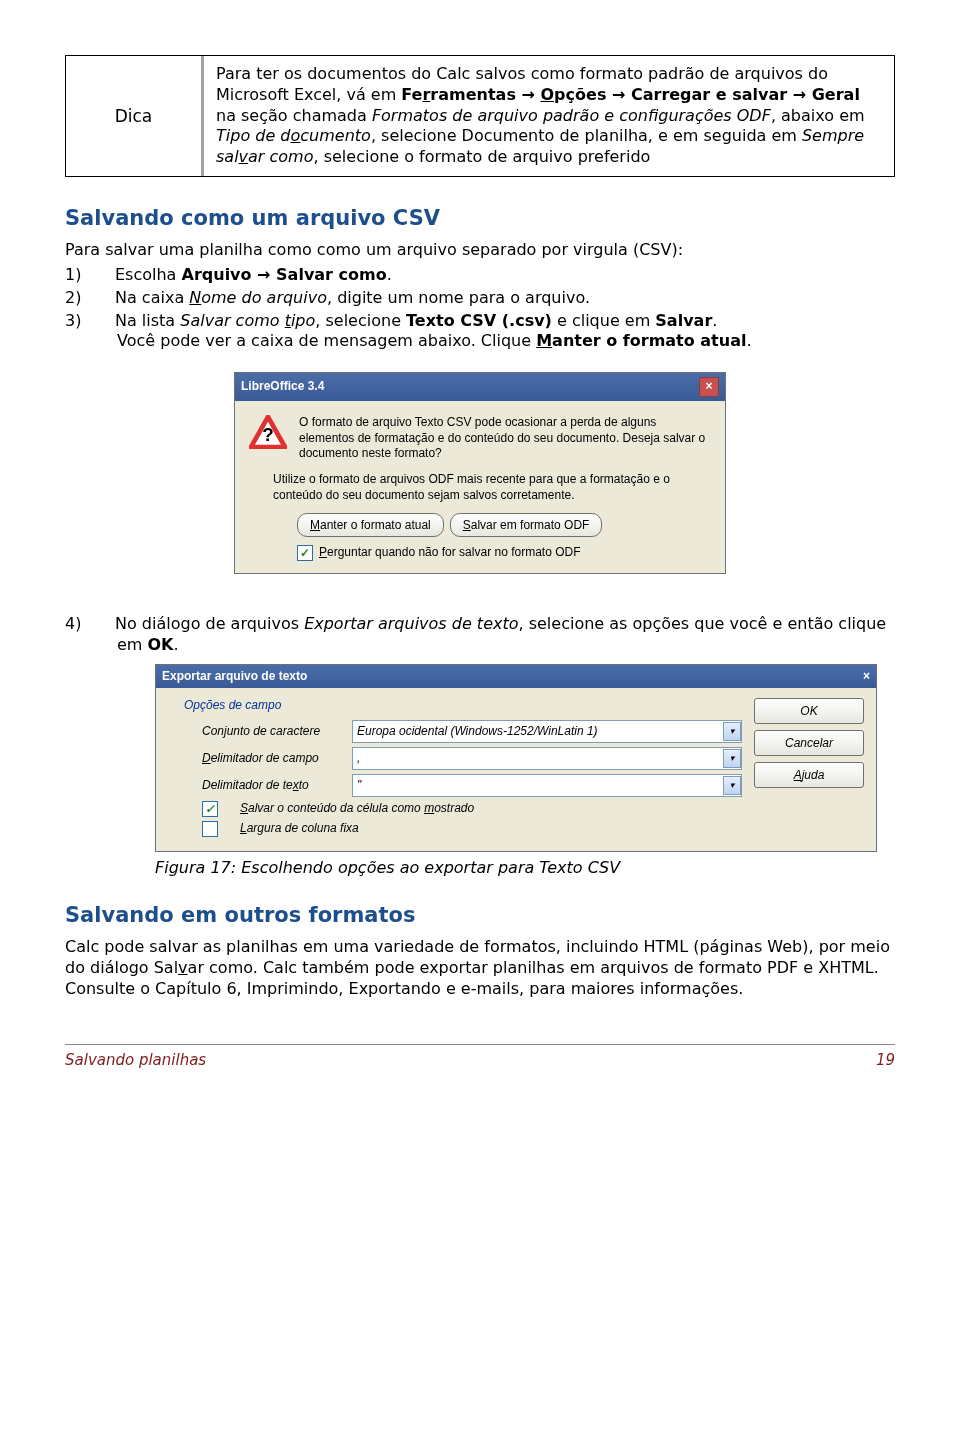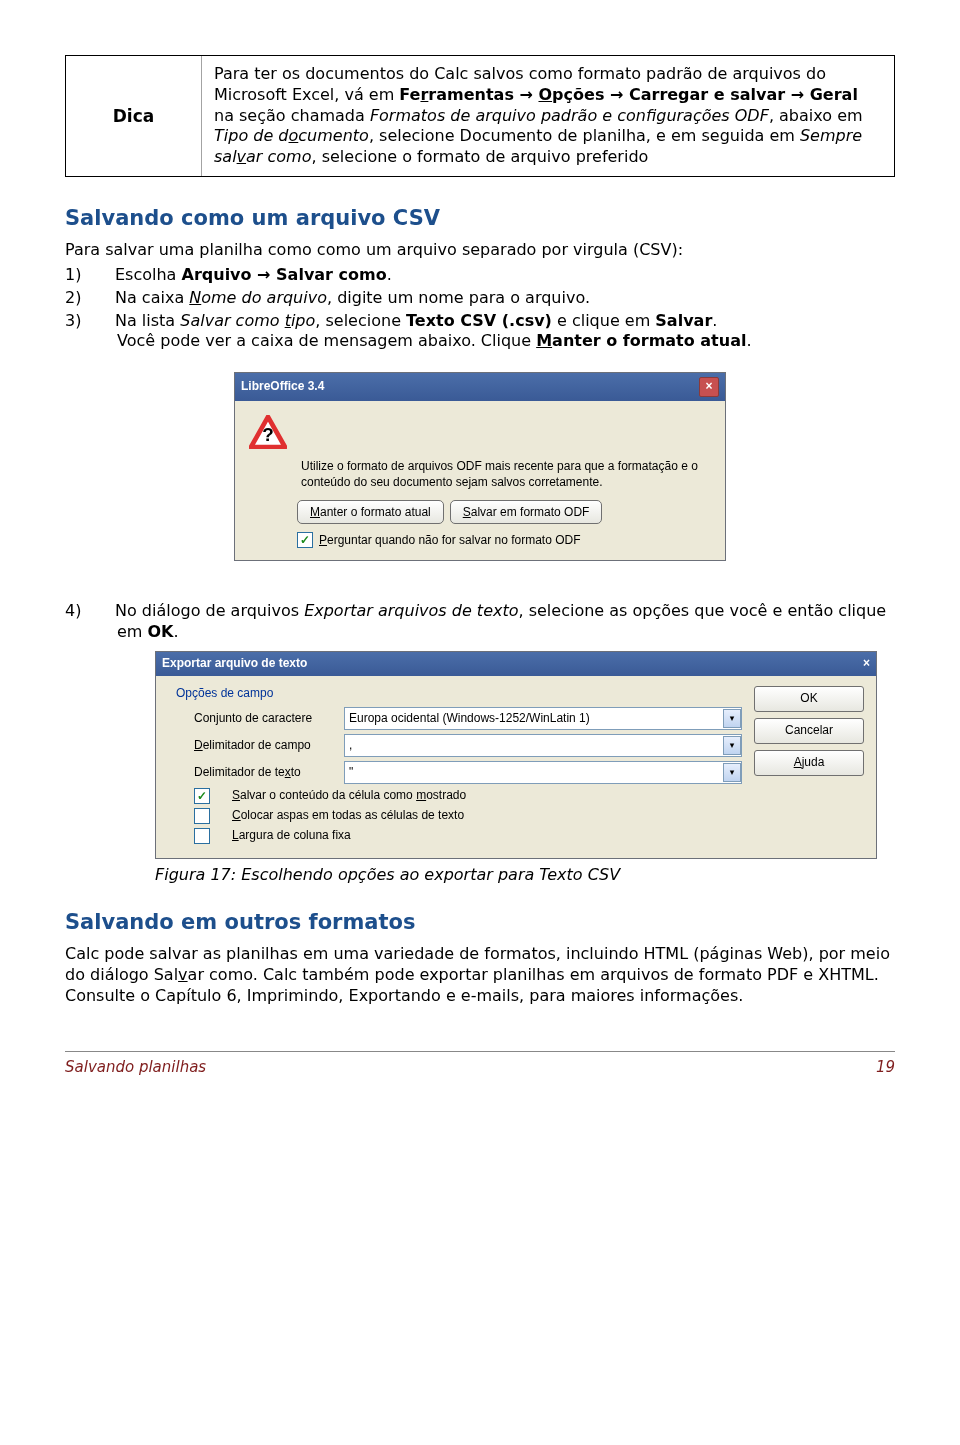--- a/index.html
+++ b/index.html
@@ -13,27 +13,27 @@
     box-sizing: border-box;
     line-height: 1.3;
   }
   .tipbox {
     border: 1px solid #000;
     border-collapse: collapse;
     display: flex;
     margin-bottom: 28px;
   }
   .tipbox .label {
-    border-right: 1px solid #a3a3a3;
+    border-right: 3px solid #a3a3a3;
     width: 135px;
     min-width: 135px;
     display: flex;
     align-items: center;
     justify-content: center;
-    font-weight: bold;
+    font-weight: normal;
     font-size: 17px;
   }
   .tipbox .content {
     padding: 8px 12px;
     font-size: 16px;
   }
   h2.blue {
     color: #1d4f8c;
     font-weight: bold;
     font-size: 21px;
@@ -75,41 +75,41 @@
   .dlg .body { padding: 14px 14px 12px 14px; }
   .warn-row { display:flex; gap:12px; margin-bottom:10px; }
   .warn-icon {
     width:38px;height:34px;flex:0 0 38px;
   }
   .warn-icon svg { width:38px;height:34px; }
   .btnrow { margin: 10px 0 8px 48px; display:flex; gap:6px; }
   .winbtn {
     background: linear-gradient(to bottom,#fff,#e7e7e0);
     border:1px solid #707070;
-    border-radius:5px;
+    border-radius:10px;
     padding:4px 12px;
     font-family: Tahoma, Arial, sans-serif;
     font-size:12px;
   }
   .cbrow { margin: 4px 0 0 48px; display:flex; align-items:center; gap:6px;}
   .cb { width:14px;height:14px;border:1px solid #2a6fa0;background:#fff;display:inline-flex;align-items:center;justify-content:center;}
   .cb.checked::after{content:"✓";color:#1a8a1a;font-size:12px;font-weight:bold;line-height:1;}
   .dlg2 {
     width: 720px;
     background: #ece9d8;
     border: 1px solid #6c7079;
     font-family: Tahoma, Arial, sans-serif;
     font-size: 12px;
   }
   .dlg2 .titlebar {
     background: linear-gradient(to bottom,#4b6ea9,#3a5a96);
     color: #fff;font-weight:bold;padding:4px 6px;
     display:flex;justify-content:space-between;align-items:flex-start;
   }
-  .dlg2 .body { padding: 10px 12px 14px 20px; display:flex; gap:12px;}
+  .dlg2 .body { padding: 10px 12px 14px 28px; display:flex; gap:12px;font-style:italic;}
   .fieldset {
     flex:1;
   }
   .fieldset .legend { color:#003399; margin-bottom:6px;}
   .frow { display:flex; align-items:center; margin:4px 0;}
   .flabel { width:150px; padding-left:18px;}
   .finput {
     flex:1; background:#fff;border:1px solid #7f9db9;
     height:19px;padding:1px 4px;display:flex;align-items:center;justify-content:space-between;gap:16px;
   }
@@ -165,22 +165,23 @@
     </div>
     <div class="body">
       <div class="warn-row">
         <div class="warn-icon">
           <svg viewBox="0 0 40 36">
               <polygon points="20,2 38,34 2,34" fill="#fff" stroke="#b01818" stroke-width="3"></polygon>
               <polygon points="20,2 38,34 2,34" fill="none" stroke="#e03030" stroke-width="5" stroke-linejoin="round"></polygon>
               <text x="20" y="28" text-anchor="middle" font-size="20" font-weight="bold" fill="#000">?</text>
             </svg>
         </div>
-      </div>
-      <div style="margin-left:52px">Utilize o formato de arquivos ODF mais recente para que a formatação e o conteúdo do seu documento sejam salvos corretamente.</div>
+        <div>O formato de arquivo Texto CSV pode ocasionar a perda de alguns elementos de formatação e do conteúdo do seu documento. Deseja salvar o documento neste formato?</div>
+      </div>
+      <div style="margin-left:24px">Utilize o formato de arquivos ODF mais recente para que a formatação e o conteúdo do seu documento sejam salvos corretamente.</div>
       <div class="btnrow">
         <button class="winbtn"><span class="u">M</span><span>anter o formato atual</span></button>
         <button class="winbtn"><span class="u">S</span><span>alvar em formato ODF</span></button>
       </div>
       <div class="cbrow">
         <span class="cb checked"></span>
         <span><span class="u">P</span><span>erguntar quando não for salvar no formato ODF</span></span>
       </div>
     </div>
   </div>
@@ -219,24 +220,20 @@
               <span>"</span>
               <span class="dropbtn">▾</span>
             </div>
         </div>
         <div class="cbind">
           <span class="cb checked"></span>
           <span><span class="u">S</span><span>alvar o conteúdo da célula como </span><span class="u">m</span><span>ostrado</span></span>
         </div>
         <div class="cbind">
           <span class="cb"></span>
-          <span><span class="u">C</span><span>olocar aspas em todas as células de texto</span></span>
-        </div>
-        <div class="cbind">
-          <span class="cb"></span>
           <span><span class="u">L</span><span>argura de coluna fixa</span></span>
         </div>
       </div>
       <div class="sidebtn-col">
         <div class="sidebtn">OK</div>
         <div class="sidebtn">Cancelar</div>
         <div class="sidebtn">
             <span class="u">A</span>
             <span>juda</span>
           </div>

